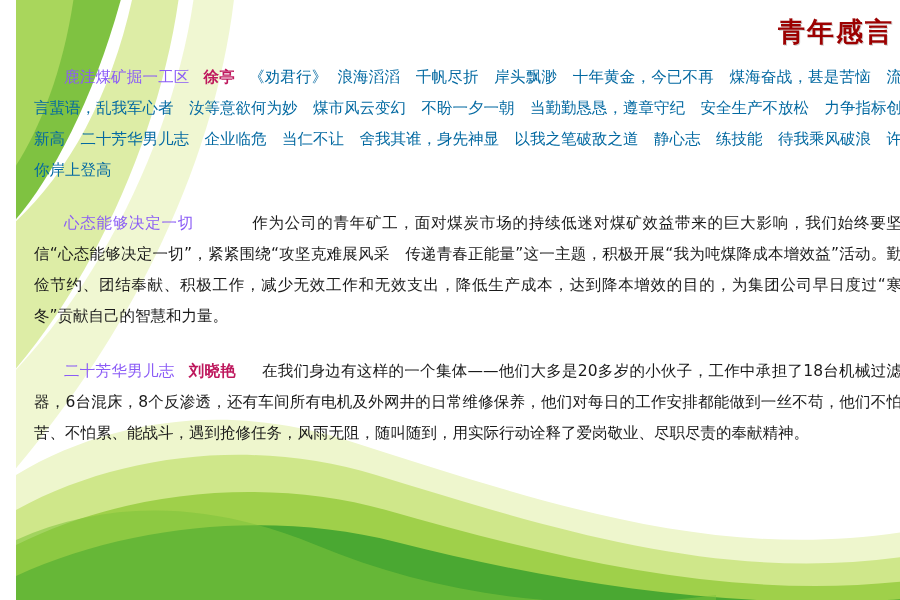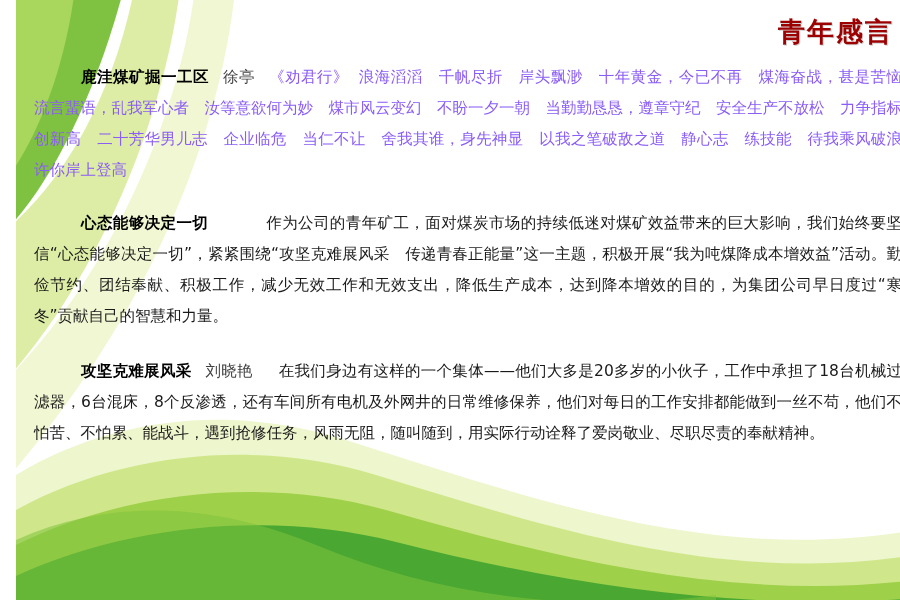--- a/index.html
+++ b/index.html
@@ -72,33 +72,33 @@
     font-size: 15.5px;
     line-height: 31px;
     color: #1a1a1a;
     text-align: justify;
     text-justify: inter-ideograph;
     margin: 0;
     text-indent: 0;
   }
 
   .unit-name {
-    color: #000000;
-    font-weight: bold;
-    margin-left: 47px;
+    color: #8b5cf6;
+    font-weight: normal;
+    margin-left: 30px;
   }
 
   .author-name {
-    color: #404040;
-    font-weight: normal;
+    color: #be185d;
+    font-weight: bold;
     margin-left: 14px;
   }
 
   .poem-body {
-    color: #8b5cf6;
+    color: #0369a1;
   }
 
   
   .article-poem .para { line-height: 31px; }
 
   .article-2 { margin-top: 22px; }
   .article-3 { margin-top: 24px; }
 </style>
 </head>
 <body>
@@ -126,17 +126,17 @@
 
     <div class="article article-poem">
       <p class="para"><span class="unit-name">鹿洼煤矿掘一工区</span><span class="author-name">徐亭</span><span class="poem-body" style="margin-left:14px;">《劝君行》</span><span class="poem-body" style="margin-left:10px;">浪海滔滔　千帆尽折　岸头飘渺　十年黄金，今已不再　煤海奋战，甚是苦恼　流言蜚语，乱我军心者　汝等意欲何为妙　煤市风云变幻　不盼一夕一朝　当勤勤恳恳，遵章守纪　安全生产不放松　力争指标创新高　二十芳华男儿志　企业临危　当仁不让　舍我其谁，身先神显　以我之笔破敌之道　静心志　练技能　待我乘风破浪　许你岸上登高</span></p>
     </div>
 
     <div class="article article-2">
       <p class="para"><span class="unit-name">心态能够决定一切</span><span class="author-name"></span><span style="margin-left:44px;">作为公司的青年矿工，面对煤炭市场的持续低迷对煤矿效益带来的巨大影响，我们始终要坚信“心态能够决定一切”，紧紧围绕“攻坚克难展风采　传递青春正能量”这一主题，积极开展“我为吨煤降成本增效益”活动。勤俭节约、团结奉献、积极工作，减少无效工作和无效支出，降低生产成本，达到降本增效的目的，为集团公司早日度过“寒冬”贡献自己的智慧和力量。</span></p>
     </div>
 
     <div class="article article-3">
-      <p class="para"><span class="unit-name">攻坚克难展风采</span><span class="author-name">刘晓艳</span><span style="margin-left:26px;">在我们身边有这样的一个集体——他们大多是20多岁的小伙子，工作中承担了18台机械过滤器，6台混床，8个反渗透，还有车间所有电机及外网井的日常维修保养，他们对每日的工作安排都能做到一丝不苟，他们不怕苦、不怕累、能战斗，遇到抢修任务，风雨无阻，随叫随到，用实际行动诠释了爱岗敬业、尽职尽责的奉献精神。</span></p>
+      <p class="para"><span class="unit-name">二十芳华男儿志</span><span class="author-name">刘晓艳</span><span style="margin-left:26px;">在我们身边有这样的一个集体——他们大多是20多岁的小伙子，工作中承担了18台机械过滤器，6台混床，8个反渗透，还有车间所有电机及外网井的日常维修保养，他们对每日的工作安排都能做到一丝不苟，他们不怕苦、不怕累、能战斗，遇到抢修任务，风雨无阻，随叫随到，用实际行动诠释了爱岗敬业、尽职尽责的奉献精神。</span></p>
     </div>
 
   </div>
 </div>
 
 </body></html>

